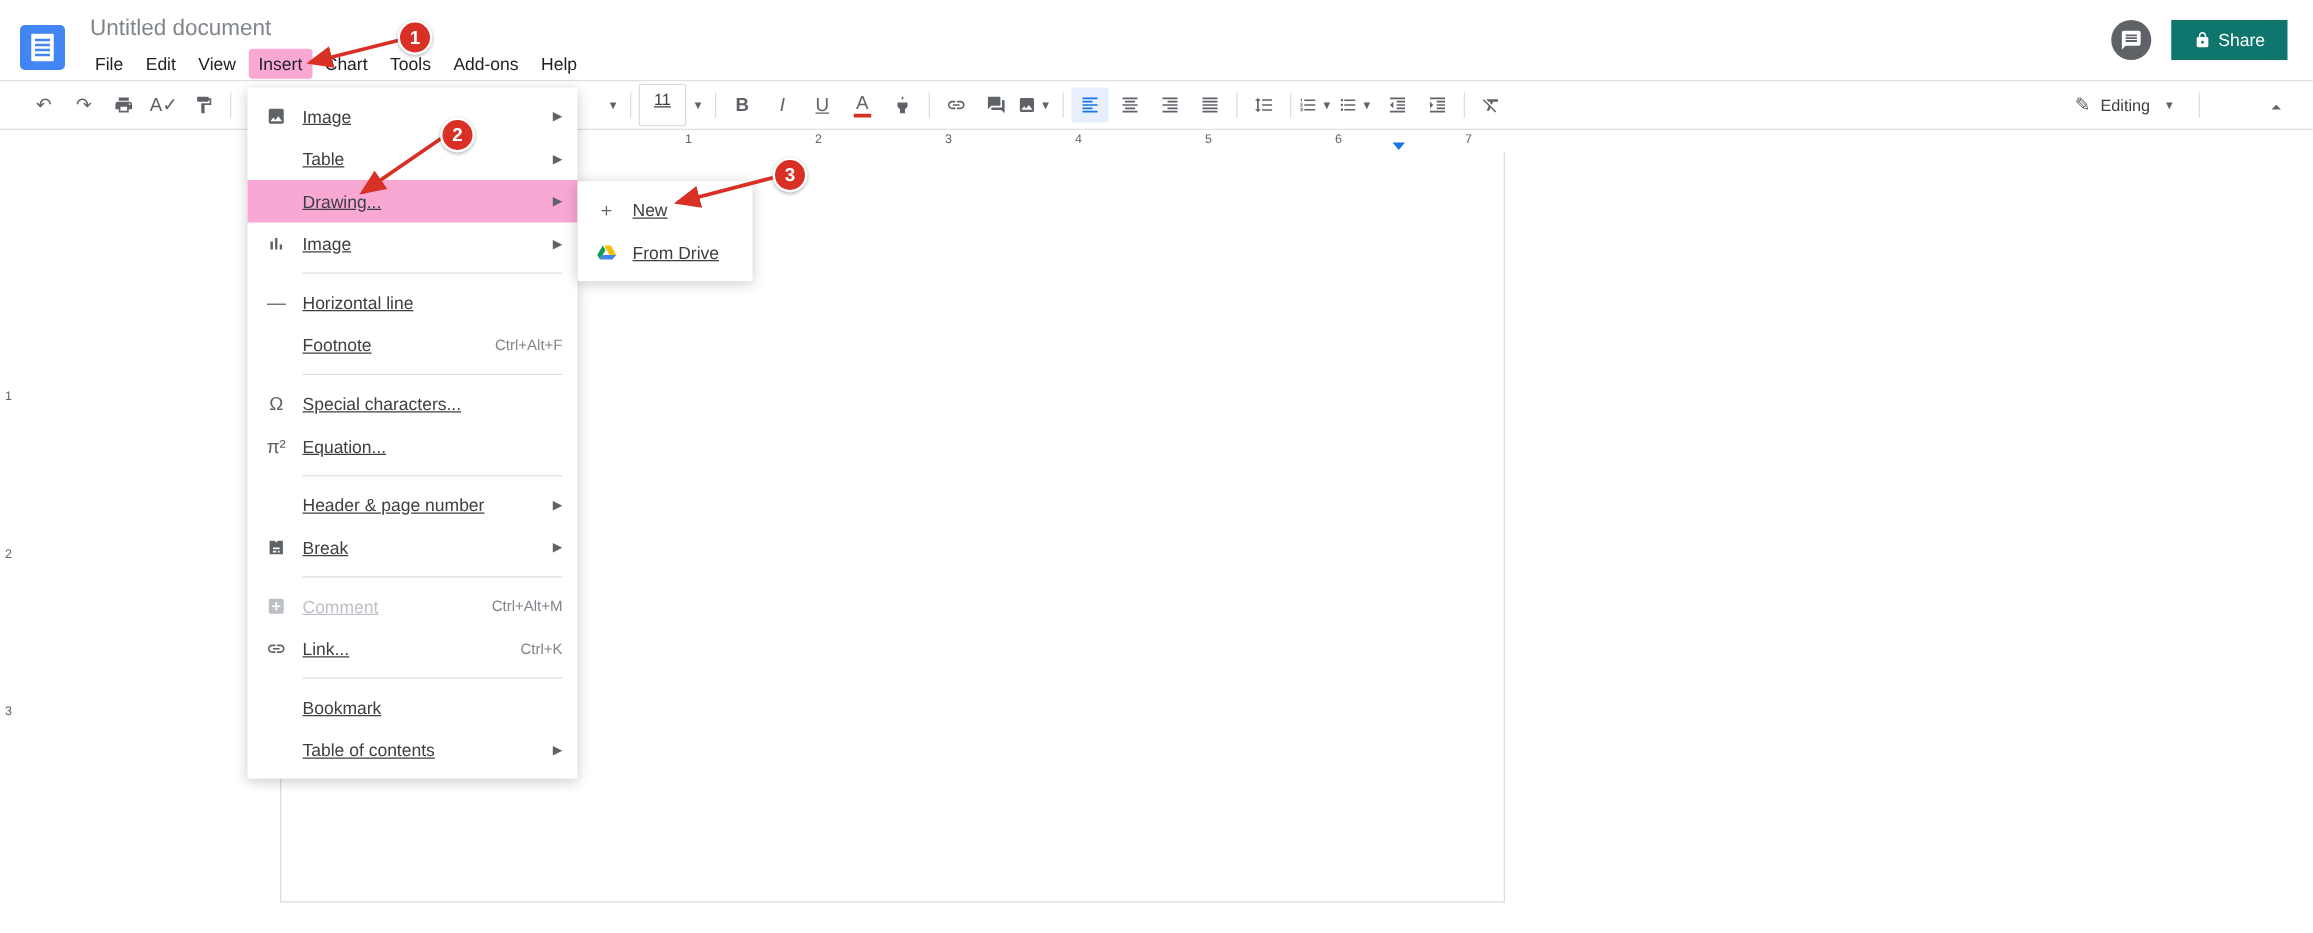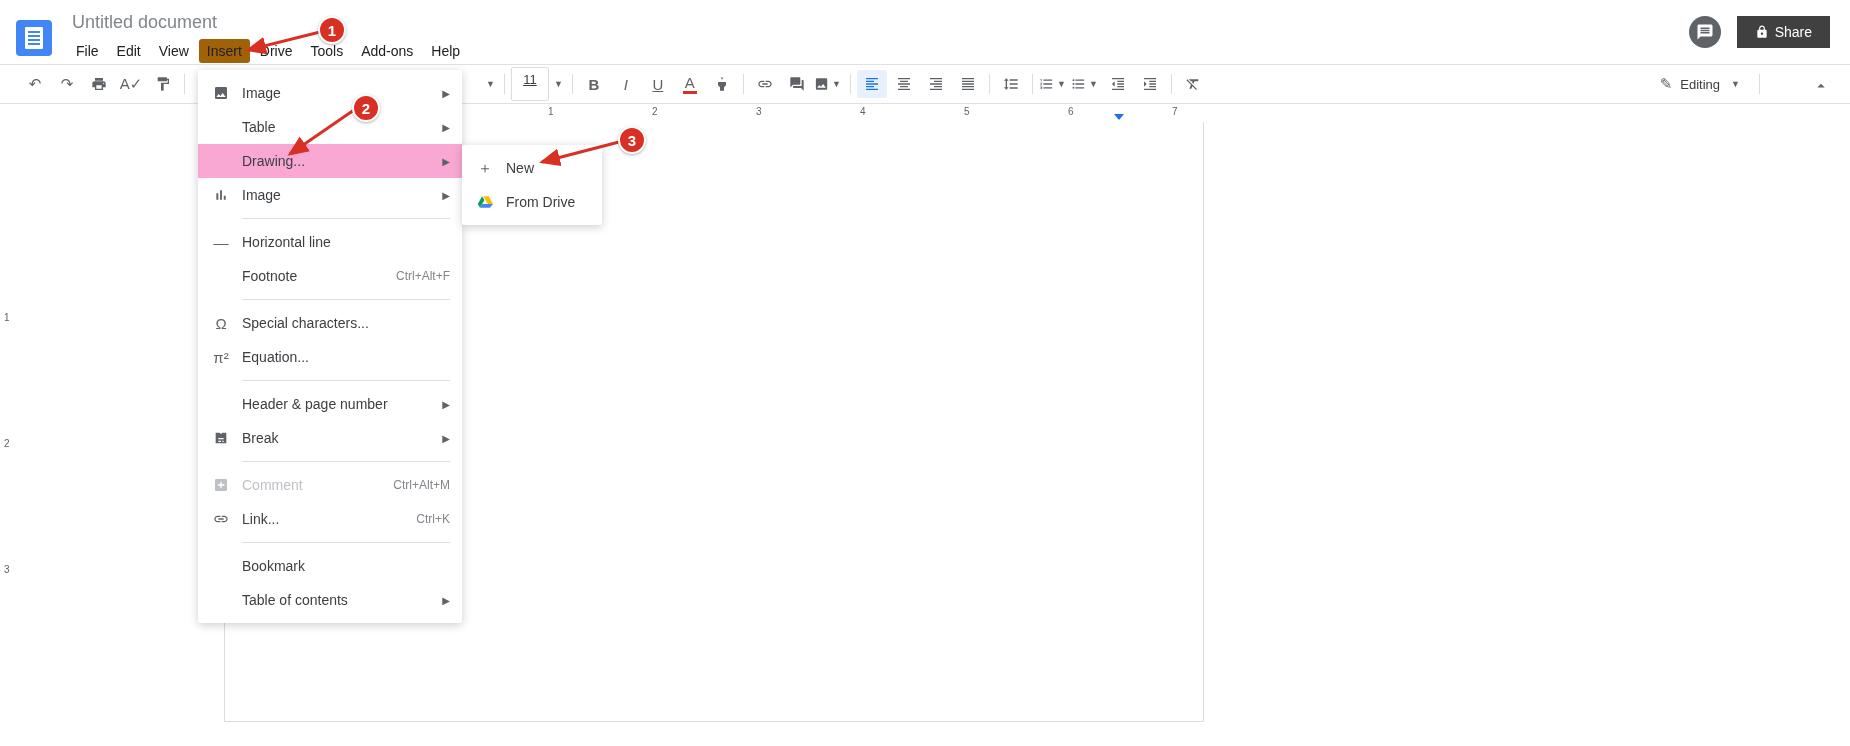--- a/index.html
+++ b/index.html
@@ -6,24 +6,24 @@
 body { font-family: Arial, 'Helvetica Neue', Helvetica, sans-serif; font-size: 13px; color: #3c4043; background: #fff; width: 1850px; overflow: hidden;}
 .header { display: flex; align-items: center; padding: 8px 16px 0 16px; height: 64px; position: relative;}
 .docs-logo { width: 36px; height: 36px; background: #4285f4; border-radius: 4px; display: flex; align-items: center; justify-content: center; margin-right: 16px; margin-top:4px; }
 .docs-logo-inner { width: 18px; height: 22px; background: #fff; border-radius: 1px; position: relative; }
 .docs-logo-inner::before { content:''; position:absolute; left:3px; top:4px; right:3px; height:2px; background:#4285f4;}
 .docs-logo-inner::after { content:''; position:absolute; left:3px; top:8px; right:3px; height:2px; background:#4285f4; box-shadow: 0 4px 0 #4285f4, 0 8px 0 #4285f4;}
 .title-area { flex: 1; }
 .doc-title { font-size: 18px; color: #80868b; padding: 2px 4px; display:inline-block; }
 .menu-bar { display: flex; gap: 2px; margin-top: 4px; }
 .menu-item { padding: 4px 8px; cursor: pointer; border-radius: 3px; font-size: 14px; color: #202124;}
-.menu-item.active { background: #a16207; }
+.menu-item.active { background: #f9a8d4; }
 .header-right { display: flex; align-items: center; gap: 16px; position:absolute; right:20px; top:16px;}
 .comments-btn { width: 32px; height: 32px; display:flex; align-items:center; justify-content:center; border-radius:50%; cursor:pointer; background:#5f6368;}
-.share-btn { background: #404040; color: #fff; border-radius: 0; padding: 8px 18px; font-size: 14px; font-weight:500; display: flex; align-items: center; gap: 6px; cursor:pointer;}
+.share-btn { background: #0f766e; color: #fff; border-radius: 0; padding: 8px 18px; font-size: 14px; font-weight:500; display: flex; align-items: center; gap: 6px; cursor:pointer;}
 .toolbar { height: 40px; border-top: 1px solid #e0e0e0; border-bottom: 1px solid #e0e0e0; display: flex; align-items: center; padding: 0 20px; gap: 2px; position:relative;}
 .tb-btn { width: 30px; height: 28px; display: flex; align-items: center; justify-content: center; border-radius: 2px; cursor:pointer; color:#5f6368; font-size:15px;}
 .tb-btn.active { background:#e8f0fe; color:#1a73e8;}
 .tb-sep { width:1px; height:20px; background:#dadce0; margin: 0 4px;}
 .tb-dropdown-arrow{font-size:9px; color:#5f6368; padding:0 3px;}
 .font-size-box { width: 38px; height: 34px; border: 1px solid #dadce0; text-align: center; font-size: 13px; line-height:24px; border-radius:2px;text-decoration:underline;}
 .editing-btn { display:flex; align-items:center; gap:8px; padding: 4px 10px; cursor:pointer; position:absolute; right:80px;}
 .editing-btn .pen{color:#5f6368; font-size:15px;}
 .collapse-btn{position:absolute; right:16px; top:8px; width:26px; height:26px; display:flex; align-items:center; justify-content:center; cursor:pointer;}
 .doc-area { display: flex; position: relative; }
@@ -32,21 +32,21 @@
 .ruler-h-track{position:absolute; left:190px; right:0; top:0; height:18px; display:flex; align-items:center; font-size:10px; color:#80868b;}
 .ruler-mark{position:absolute; top:2px; font-size:10px; color:#5f6368;}
 .page { background: #fff; width: 980px; min-height: 600px; margin-left: 200px; border: 1px solid #dadce0; border-top:none;}
 .dropdown { position: absolute; background: #fff; box-shadow: 0 2px 10px rgba(0,0,0,.2); border-radius: 2px; padding: 6px 0; z-index: 100;}
 .menu-dropdown { left: 198px; top: 70px; width: 264px; }
 .submenu-dropdown { left: 462px; top: 145px; width: 140px;}
 .dd-item { display: flex; align-items: center; height: 34px; padding: 0 12px; cursor: pointer; position:relative; font-size:14px; color:#3c4043;}
 .dd-item.disabled{color:#bdc1c6; cursor:default;}
 .dd-item.highlighted { background: #f9a8d4; }
 .dd-icon { width: 22px; display: flex; justify-content: center; margin-right: 10px; color:#5f6368; font-size:15px;}
-.dd-label { flex: 1; }
+.dd-label { flex: 1; text-decoration: underline; }
 .dd-shortcut { color: #80868b; font-size: 12px; }
 .dd-arrow { color: #5f6368; font-size: 10px; }
 .dd-divider { height: 1px; background: #e0e0e0; margin: 6px 12px 6px 44px; }
 .callout { position: absolute; width: 28px; height: 28px; background: #d93025; border: 2px solid #fff; border-radius: 50%; color: #fff; font-weight: bold; font-size: 15px; display: flex; align-items: center; justify-content: center; z-index: 200; box-shadow: 0 1px 3px rgba(0,0,0,.3);}
 .arrow-svg { position: absolute; z-index: 150; pointer-events:none;}
 .vtick{position:absolute; left:4px; font-size:10px; color:#5f6368;}
 .indent-marker{position:absolute; top:10px; width:0; height:0; border-left:5px solid transparent; border-right:5px solid transparent; border-top:6px solid #1a73e8;}
 </style>
 </head>
 <body>
@@ -55,21 +55,21 @@
   <div class="docs-logo">
       <div class="docs-logo-inner"></div>
     </div>
   <div class="title-area">
     <div class="doc-title">Untitled document</div>
     <div class="menu-bar">
       <div class="menu-item">File</div>
       <div class="menu-item">Edit</div>
       <div class="menu-item">View</div>
       <div class="menu-item active">Insert</div>
-      <div class="menu-item">Drive</div>
+      <div class="menu-item">Chart</div>
       <div class="menu-item">Tools</div>
       <div class="menu-item">Add-ons</div>
       <div class="menu-item">Help</div>
     </div>
   </div>
   <div class="header-right">
     <div class="comments-btn">
       <svg width="18" height="18" viewBox="0 0 24 24" fill="#fff">
           <path d="M20 2H4c-1.1 0-2 .9-2 2v18l4-4h14c1.1 0 2-.9 2-2V4c0-1.1-.9-2-2-2zm-2 12H6v-2h12v2zm0-3H6V9h12v2zm0-3H6V6h12v2z"></path>
         </svg>

